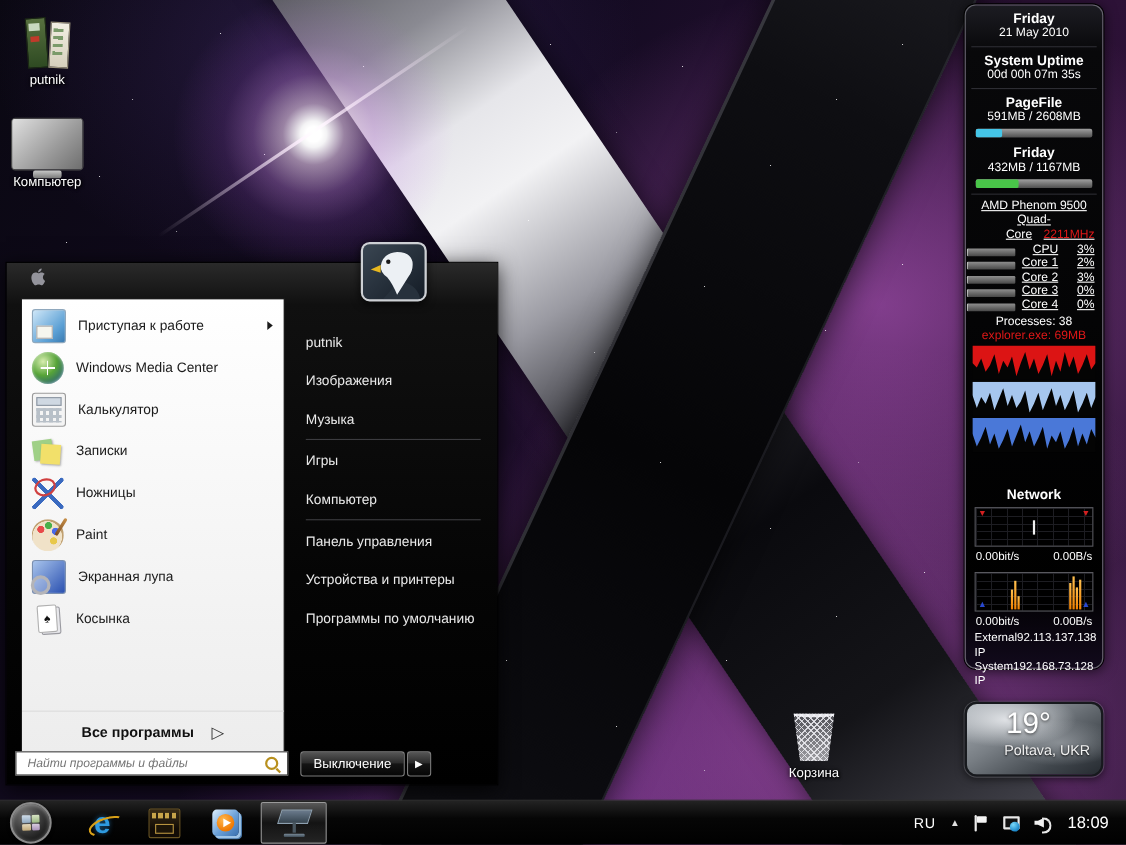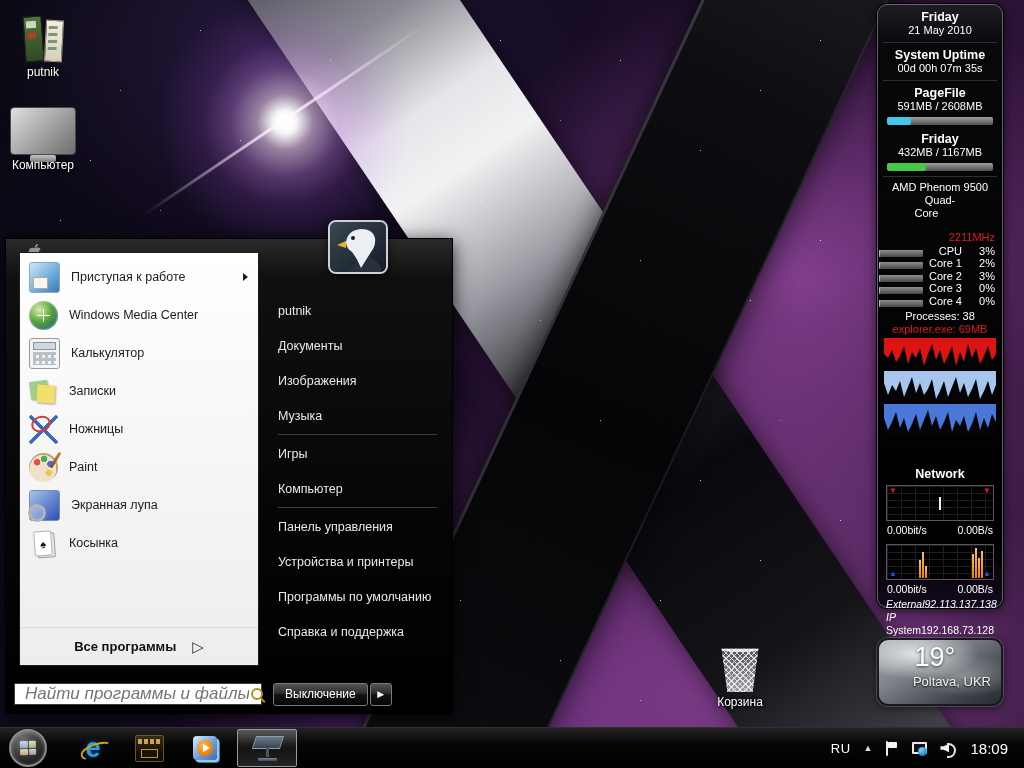--- a/index.html
+++ b/index.html
@@ -93,21 +93,21 @@
       radial-gradient(ellipse 90px 36px at 30% 22%, rgba(240,242,245,.85), transparent 70%),
       radial-gradient(ellipse 80px 30px at 70% 55%, rgba(190,195,200,.5), transparent 70%),
       linear-gradient(150deg,#aab0b6,#787e84 40%,#40464c 75%,#262b31);}
   .w-temp{font-size:27px;line-height:28px;color:#fff;text-align:center;padding:3px 10px 0 0;text-shadow:0 1px 3px rgba(0,0,0,.7);}
   .w-loc{font-size:13px;color:#f2f2f2;text-align:right;padding:3px 10px 0 0;text-shadow:0 1px 2px #000;}
   
   .startmenu{position:absolute;left:5px;top:238px;width:446px;height:474px;z-index:10;
     background:linear-gradient(#2a2a2a,#101010 8%,#050505 60%,#000);border:1px solid #000;
     box-shadow:0 4px 18px rgba(0,0,0,.8);}
   .apple{position:absolute;left:20px;top:3px;width:19px;height:19px;}
-  .sm-left{position:absolute;left:13px;top:13px;width:240px;height:414px;
+  .sm-left{position:absolute;left:13px;top:32px;width:240px;height:414px;
     background:linear-gradient(#ffffff,#ededed);border:1px solid #1c1c1c;
     display:flex;flex-direction:column;padding:5px 0 0;box-sizing:border-box;}
   .sm-item{height:38px;display:flex;align-items:center;gap:11px;padding:0 10px 0 9px;font-size:12.5px;color:#1b1b1b;cursor:default;}
   .mi{width:29px;height:29px;flex:none;position:relative;border-radius:3px;}
   .mi-0{background:linear-gradient(135deg,#cfe7f8,#5a9fd4 70%,#3a7ab0);border:1px solid #8fa8bd;}
   .mi-0::after{content:"";position:absolute;left:3px;bottom:3px;width:13px;height:10px;background:#f6f6ee;border:1px solid #aaa;}
   .mi-1{border-radius:50%;background:radial-gradient(circle at 35% 30%,#d8eeb0,#57a438 45%,#1c4f86 95%);box-shadow:inset 0 0 3px rgba(255,255,255,.7);}
   .mi-1::after{content:"";position:absolute;left:8px;top:8px;width:13px;height:13px;
     background:linear-gradient(90deg,transparent 46%,#fff 46% 54%,transparent 54%),linear-gradient(transparent 46%,#fff 46% 54%,transparent 54%);}
   .mi-2{background:#f4f4f4;border:1px solid #9a9a9a;}
@@ -136,21 +136,21 @@
     font-weight:bold;font-size:13px;color:#111;border-top:1px solid #dcdcdc;cursor:default;}
   .ap-arrow{font-size:15px;color:#333;font-weight:normal;}
   .sub-arrow{margin-left:auto;width:0;height:0;border-left:5px solid #1b1b1b;border-top:4px solid transparent;border-bottom:4px solid transparent;}
   .sm-right{position:absolute;left:253px;top:24px;width:192px;display:flex;flex-direction:column;padding-top:30px;}
   .sm-ritem{height:35px;display:flex;align-items:center;padding-left:19px;font-size:12.5px;color:#e9e9e9;cursor:default;}
   .sm-rdiv{height:1px;background:#3c3c40;margin:1px 14px 1px 19px;}
   .avatar{position:absolute;left:322px;top:-19px;width:56px;height:50px;border-radius:8px;border:2px solid #cdd0d4;
     overflow:hidden;background:#1d2630;box-shadow:0 2px 8px rgba(0,0,0,.7),inset 0 0 2px #fff;z-index:11;}
   .search-row{position:absolute;left:8px;bottom:7px;right:6px;height:24px;display:flex;align-items:center;}
   .searchbox{width:248px;height:22px;box-sizing:border-box;background:#fff;border:1px solid #3c3c3c;display:flex;align-items:center;padding:0 5px 0 8px;}
-  .searchbox input{border:none;outline:none;flex:1;font-style:italic;color:#767676;font-size:17px;background:transparent;font-family:"Liberation Sans",sans-serif;}
+  .searchbox input{border:none;outline:none;flex:1;font-style:italic;color:#767676;font-size:11px;background:transparent;font-family:"Liberation Sans",sans-serif;}
   .mag{width:8px;height:8px;border:2px solid #b8901e;border-radius:50%;position:relative;flex:none;margin-right:3px;}
   .mag::after{content:"";position:absolute;width:2px;height:5px;background:#b8901e;transform:rotate(-45deg);left:9px;top:8px;}
   .btn-shut{height:23px;margin-left:11px;padding:0 11px;background:linear-gradient(#555 0%,#2b2b2b 45%,#141414 50%,#060606);
     border:1px solid #7c7c7c;border-radius:3px;color:#fff;font-size:12px;font-family:"Liberation Sans",sans-serif;cursor:default;}
   .btn-shut-arrow{height:23px;width:22px;margin-left:2px;background:linear-gradient(#555 0%,#2b2b2b 45%,#141414 50%,#060606);
     border:1px solid #7c7c7c;border-radius:3px;color:#fff;font-size:9px;cursor:default;display:flex;align-items:center;justify-content:center;padding:0;}
   
   .taskbar{position:absolute;left:0;bottom:0;width:1024px;height:40px;z-index:30;
     background:linear-gradient(#232323,#060606 40%,#000);border-top:1px solid #303030;
     display:flex;align-items:center;}
@@ -245,25 +245,25 @@
       </div>
   </div>
   <div class="g-sec">
     <div class="g-title">Friday</div>
     <div class="g-val">432MB / 1167MB</div>
     <div class="gbar">
         <i style="width: 37%; background: rgb(73, 198, 73);"></i>
       </div>
   </div>
   <div class="g-div"></div>
-  <div style="padding-top:4px;">
+  <div style="padding-top:4px;text-decoration:underline;">
     <div class="cpuname">AMD Phenom 9500 Quad-</div>
     <div class="freqrow">
       <span class="fl">Core</span>
-      <span style="color: rgb(224, 24, 24); margin-top: 24px;">2211MHz</span>
+      <span style="color: rgb(224, 24, 24);">2211MHz</span>
     </div>
     <div class="crow">
       <span class="cbar"></span>
       <span class="clab">CPU</span>
       <span class="cval">3%</span>
     </div>
     <div class="crow">
       <span class="cbar"></span>
       <span class="clab">Core 1</span>
       <span class="cval">2%</span>
@@ -316,21 +316,21 @@
     <span class="ospike" style="left:36%;height:12px;"></span>
     <span class="ospike" style="left:80%;height:24px;"></span>
     <span class="ospike" style="left:83%;height:30px;"></span>
     <span class="ospike" style="left:86%;height:20px;"></span>
     <span class="ospike" style="left:89%;height:27px;"></span>
   </div>
   <div class="netlabels">
     <span>0.00bit/s</span>
     <span>0.00B/s</span>
   </div>
-  <div class="iprow" style="margin-top:3px;font-style:italic;">
+  <div class="iprow" style="margin-top:3px;">
     <span>External IP</span>
     <span>92.113.137.138</span>
   </div>
   <div class="iprow">
     <span>System IP</span>
     <span>192.168.73.128</span>
   </div>
 </div>
 
 <div class="weather">
@@ -388,23 +388,20 @@
       <span>Все программы</span>
       <span class="ap-arrow">▷</span>
     </div>
   </div>
 
   <div class="sm-right">
     <div class="sm-ritem">
         <span>putnik</span>
       </div>
     <div class="sm-ritem">
-        <span>Документы</span>
-      </div>
-    <div class="sm-ritem">
         <span>Изображения</span>
       </div>
     <div class="sm-ritem">
         <span>Музыка</span>
       </div>
     <div class="sm-rdiv"></div>
     <div class="sm-ritem">
         <span>Игры</span>
       </div>
     <div class="sm-ritem">
@@ -412,23 +409,20 @@
       </div>
     <div class="sm-rdiv"></div>
     <div class="sm-ritem">
         <span>Панель управления</span>
       </div>
     <div class="sm-ritem">
         <span>Устройства и принтеры</span>
       </div>
     <div class="sm-ritem">
         <span>Программы по умолчанию</span>
-      </div>
-    <div class="sm-ritem">
-        <span>Справка и поддержка</span>
       </div>
   </div>
 
   <div class="avatar">
     <svg viewBox="0 0 56 50" width="56" height="50">
       <defs>
           <linearGradient id="avbg" x1="0" y1="0" x2="1" y2="1">
         <stop offset="0" stop-color="#3a4652"></stop>
             <stop offset="1" stop-color="#141c26"></stop>
       </linearGradient>

